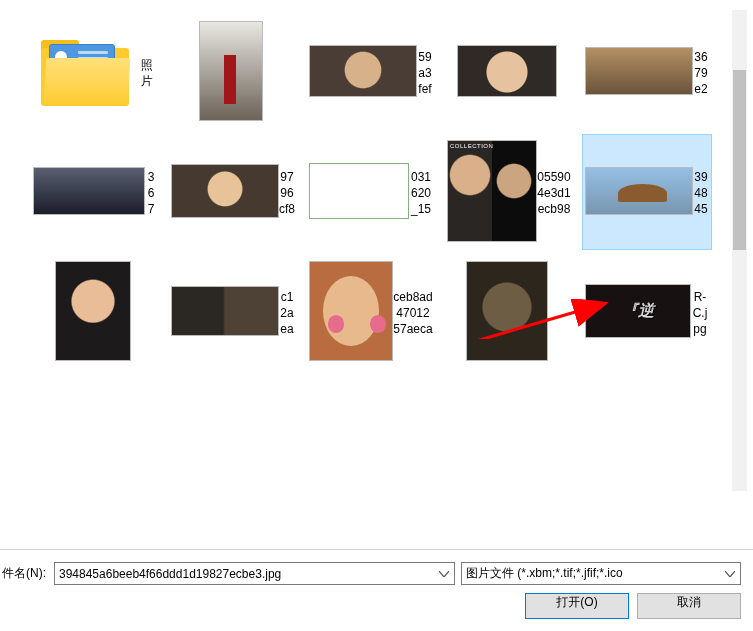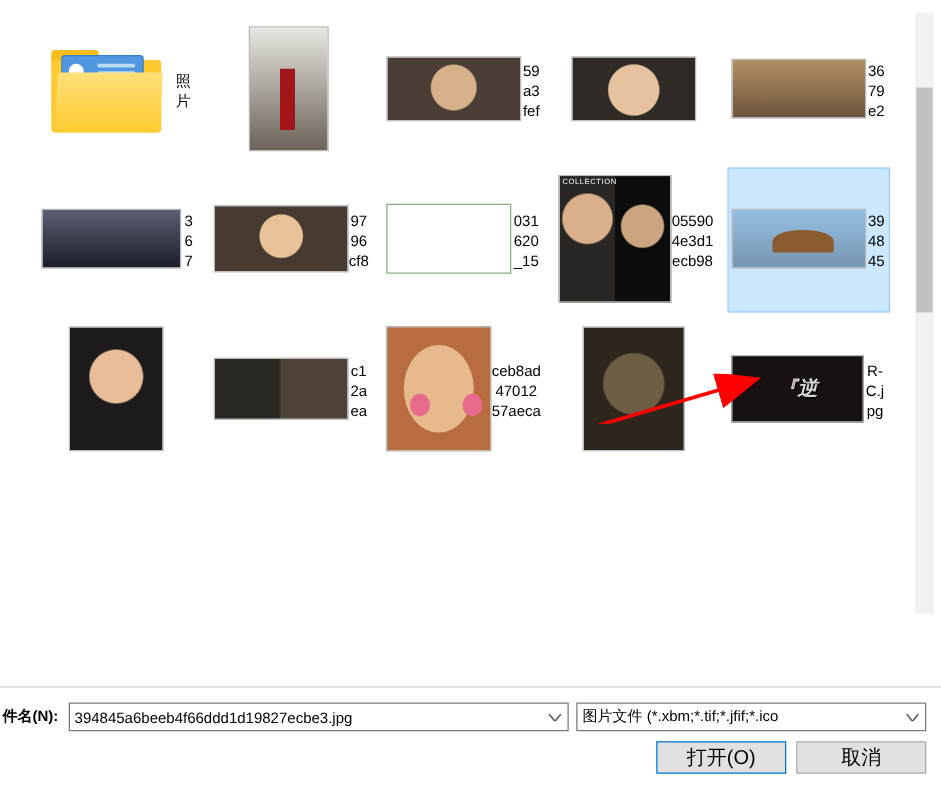--- a/index.html
+++ b/index.html
@@ -66,21 +66,21 @@
   left: 0;
   right: 0;
   padding: 8px 12px 12px 0;
 }
 .footer-row {
   display: flex;
   align-items: center;
   gap: 6px;
   margin-bottom: 8px;
 }
-.fname-lbl { white-space: nowrap; padding: 0 2px; font-size:12px;font-weight:bold;}
+.fname-lbl { white-space: nowrap; padding: 0 2px; font-size:12px;}
 .combo {
   border: 1px solid #7a7a7a;
   height: 23px;
   display: flex;
   align-items: center;
   padding: 0 4px;
   font-size: 12px;
   background: #fff;
 }
 .combo.fname { flex: 1; justify-content: space-between; min-width:0;}
@@ -88,23 +88,22 @@
 .chev {
   width: 12px; display:inline-flex; align-items:center; justify-content:center;
 }
 .chev svg { width:10px; height:6px; }
 .btn-row { display:flex; justify-content:flex-end; gap:8px; }
 .btn {
   width:104px;
   height:26px;
   border:1px solid #adadad;
   background:#e1e1e1;
-  font-size:16px;
+  font-size:12px;
   display:flex;
-  align-items:center;
   justify-content:center;
   cursor:pointer;
 }
 .btn.primary { border:1px solid #0078d7; }
 
 .folder-icon { width:100px; height:78px; position:relative; }
 .folder-back {
   position:absolute; left:6px; bottom:4px; width:88px; height:58px;
   background:#fecb2f; border-radius:3px;
 }

